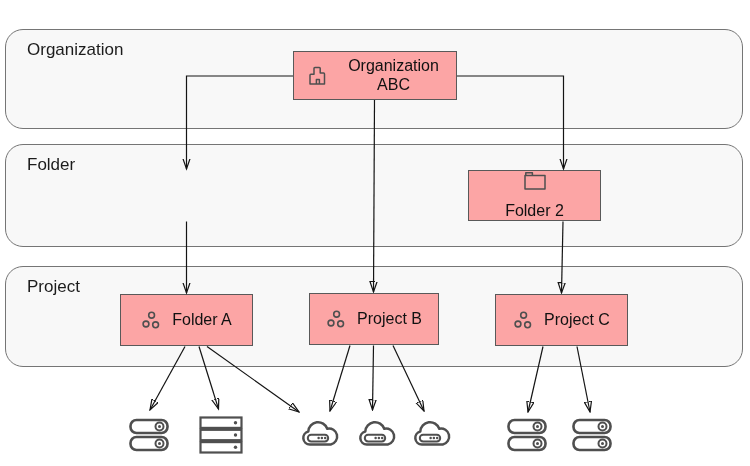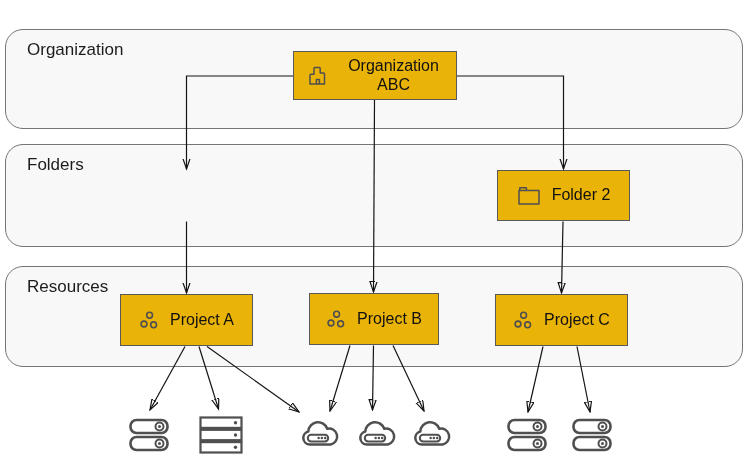--- a/index.html
+++ b/index.html
@@ -7,29 +7,29 @@
   .canvas{position:relative;width:750px;height:466px;background:#ffffff;overflow:hidden;margin-top:24px;}
 
   .band{position:absolute;left:5px;width:738px;box-sizing:border-box;
         background:#f8f8f8;border:1.5px solid #757575;border-radius:18px;}
   .band--organization{top:5px;height:100px;}
   .band--folders{top:120px;height:103px;}
   .band--projects{top:242px;height:101px;}
   .band--resources{top:360px;height:98px;}
   .band-label{position:absolute;left:21px;top:10px;font-size:17px;color:#1c1c1c;}
 
-  .node{position:absolute;box-sizing:border-box;background:#eab308;border:1.6px solid #595959;
+  .node{position:absolute;box-sizing:border-box;background:#fca5a5;border:1.6px solid #595959;
         display:flex;align-items:center;justify-content:center;gap:11px;
         font-size:16px;color:#111111;z-index:2;}
   .node .icon{display:flex;flex:none;align-items:center;}
   .node-label{text-align:center;line-height:1.15;}
   .node--org{left:293px;top:27px;width:164px;height:49px;}
   .node--org .node-label{width:104px;}
   .node--folder1{left:120px;top:146px;width:133px;height:51px;}
-  .node--folder2{left:497px;top:146px;width:133px;height:51px;}
+  .node--folder2{left:468px;top:146px;width:133px;height:51px;flex-direction:column;}
   .node--projectA{left:120px;top:270px;width:133px;height:52px;}
   .node--projectB{left:309px;top:269px;width:130px;height:52px;}
   .node--projectC{left:495px;top:270px;width:133px;height:52px;}
 
   .res{position:absolute;display:flex;z-index:2;}
   .res--server1{left:128px;top:393px;}
   .res--rack{left:198px;top:391px;}
   .res--cloud1{left:300px;top:394px;}
   .res--cloud2{left:357px;top:394px;}
   .res--cloud3{left:412px;top:394px;}
@@ -41,24 +41,24 @@
 </style>
 </head>
 <body>
 
 <div class="canvas">
 
   <div class="band band--organization">
     <div class="band-label">Organization</div>
   </div>
   <div class="band band--folders">
-    <div class="band-label">Folders</div>
+    <div class="band-label">Folder</div>
   </div>
   <div class="band band--projects">
-    <div class="band-label">Resources</div>
+    <div class="band-label">Project</div>
   </div>
 
   <div class="node node--org">
     <span class="icon">
       <svg width="26" height="26" viewBox="0 0 26 26" fill="none" stroke="#4f4f4f" stroke-width="1.5" stroke-linejoin="round">
         <path d="M5 21 V12.2 a0.9 0.9 0 0 1 0.9 -0.9 H9 V5.4 a0.9 0.9 0 0 1 0.9 -0.9 h4.4 a0.9 0.9 0 0 1 0.9 0.9 V10 h3.4 a0.9 0.9 0 0 1 0.9 0.9 V21 Z"></path>
         <path d="M11.4 21 v-4.4 h3 V21"></path>
       </svg>
     </span>
     <span class="node-label">Organization ABC</span>
@@ -75,21 +75,21 @@
   </div>
 
   <div class="node node--projectA">
     <span class="icon">
       <svg width="20" height="20" viewBox="0 0 20 20" fill="none" stroke="#4f4f4f" stroke-width="1.6">
         <circle cx="10.6" cy="5.2" r="2.9"></circle>
           <circle cx="5" cy="14" r="2.9"></circle>
           <circle cx="14.6" cy="14.8" r="2.9"></circle>
       </svg>
     </span>
-    <span class="node-label">Project A</span>
+    <span class="node-label">Folder A</span>
   </div>
   <div class="node node--projectB">
     <span class="icon">
       <svg width="20" height="20" viewBox="0 0 20 20" fill="none" stroke="#4f4f4f" stroke-width="1.6">
         <circle cx="10.6" cy="5.2" r="2.9"></circle>
           <circle cx="5" cy="14" r="2.9"></circle>
           <circle cx="14.6" cy="14.8" r="2.9"></circle>
       </svg>
     </span>
     <span class="node-label">Project B</span>

